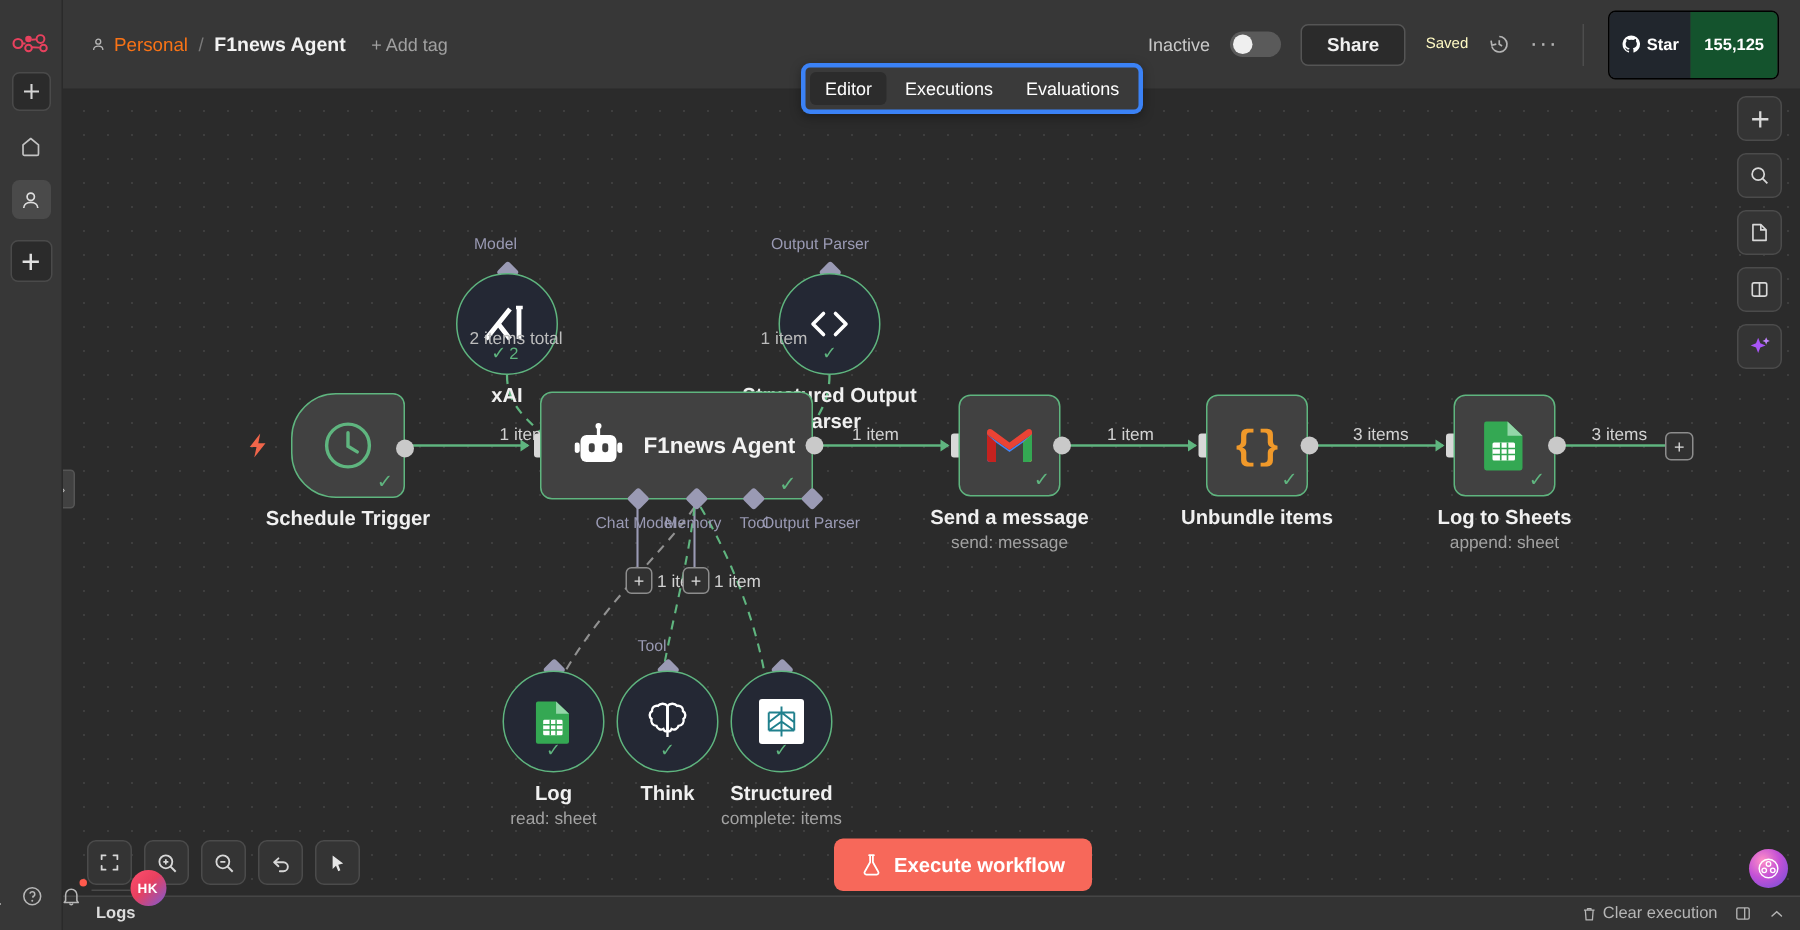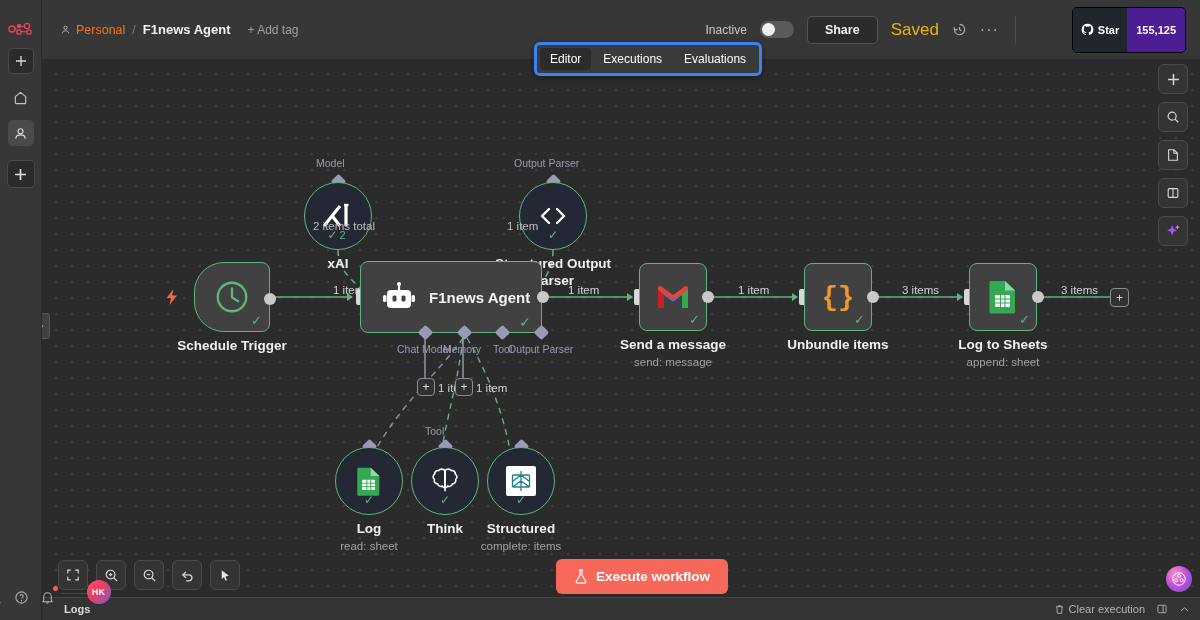--- a/index.html
+++ b/index.html
@@ -58,30 +58,30 @@
   }
   .toggle .knob {
     position: absolute; left: 2px; top: 2px; width: 13px; height: 13px;
     border-radius: 50%; background: #efefef;
   }
   .share-btn {
     background: #2b2b2b; border: 1px solid #555; color: #f0f0f0;
     font-size: 12.5px; font-weight: bold; padding: 6px 17px; border-radius: 5px;
     cursor: pointer;
   }
-  .saved-lbl { color: #eab308; font-size: 17px; }
+  .saved-lbl { color: #fef9c3; font-size: 10px; }
   .icon-btn { color: #b4b4b4; cursor: pointer; display:flex; align-items:center; }
   .dots { color:#b4b4b4; font-size:16px; letter-spacing:1px; line-height:8px; cursor:pointer; }
   .top-divider { width:1px; height:28px; background:#4d4d4d; margin: 0 3px; }
   .gh-badge {
     display:flex; align-items:stretch; border-radius:5px; overflow:hidden;
-    border:1px solid #000; font-size:11px; font-weight:bold; cursor:pointer;margin-left:40px;
+    border:1px solid #000; font-size:11px; font-weight:bold; cursor:pointer;
   }
   .gh-left { background:#21262d; color:#fff; display:flex; align-items:center; gap:4px; padding:4px 8px; }
-  .gh-right { background:#4c1d95; color:#fff; display:flex; align-items:center; padding:16px 9px; }
+  .gh-right { background:#14532d; color:#fff; display:flex; align-items:center; padding:16px 9px; }
 
   
   .tabs {
     position: absolute; left: 534px; top: 42px; z-index: 26;
     background: #3a3a3a; border: 3px solid #3b82f6; border-radius: 6px;
     display: flex; padding: 3px; gap: 2px;
     box-shadow: 0 2px 7px rgba(0,0,0,.35);
   }
   .tab { font-size: 12px; color: #ffffff; padding: 4px 10px; border-radius: 4px; cursor:pointer; }
   .tab.active { background: #2c2c2c; color: #fff; }

